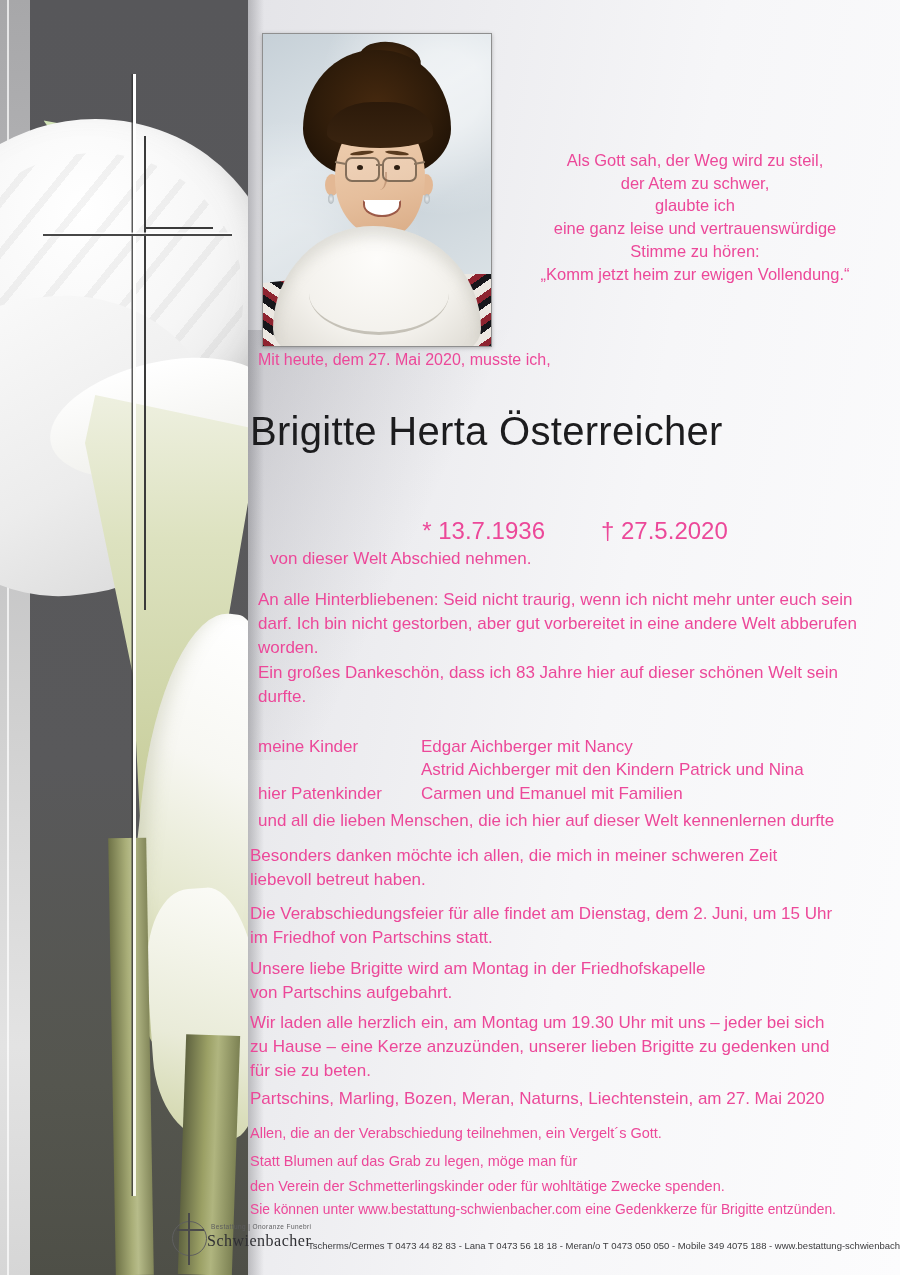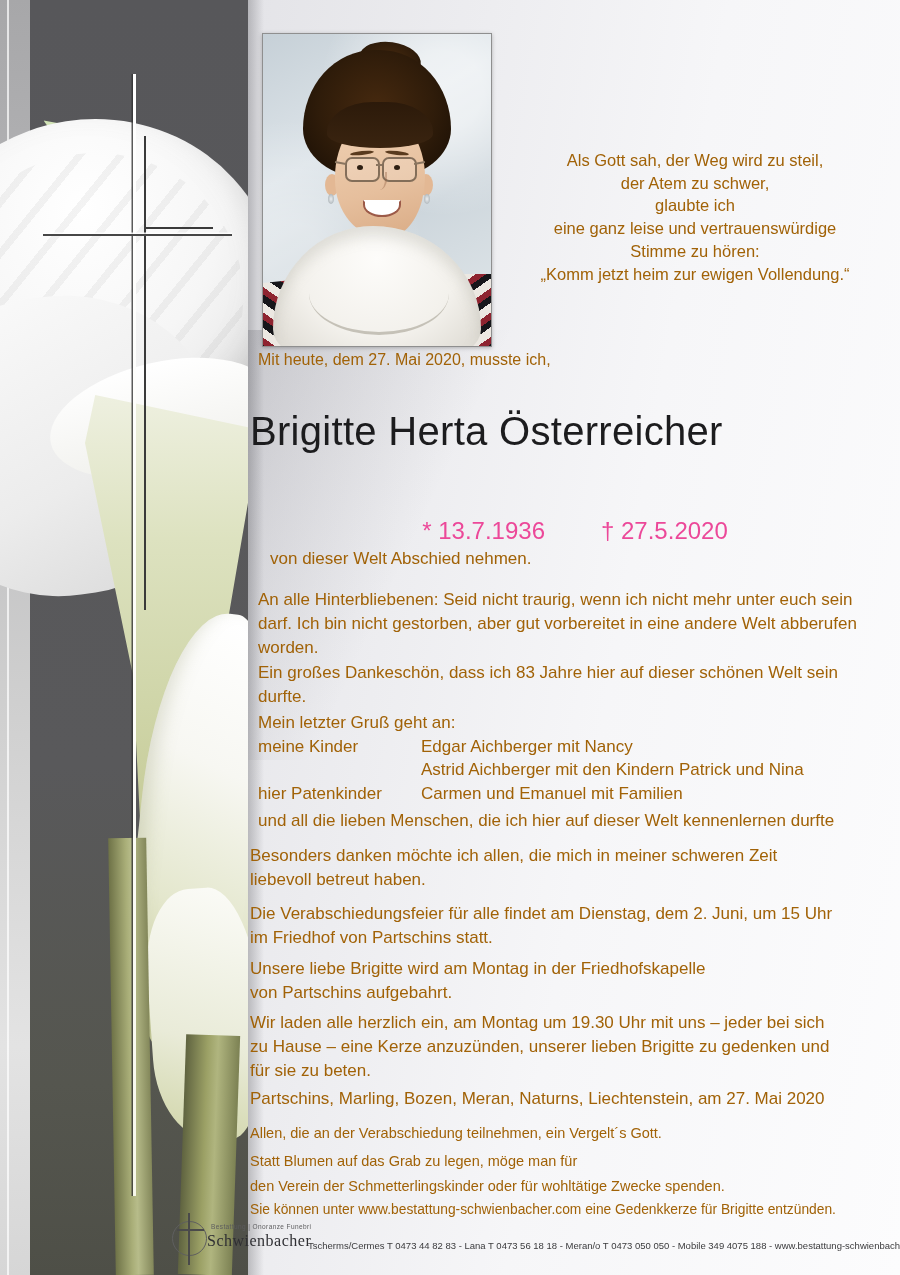--- a/index.html
+++ b/index.html
@@ -102,21 +102,21 @@
   .sw-r{left:166px;top:240px;width:64px;height:76px;
     background:repeating-linear-gradient(-35deg,#16161a 0 6px,#8e2430 6px 12px,#ece8e2 12px 20px);}
   .scarf{left:10px;top:192px;width:208px;height:132px;
     background:radial-gradient(ellipse at 50% 25%,#fdfcfa 0%,#f3f1ec 55%,#e2dfd8 85%);
     border-radius:48% 52% 20% 20% / 78% 78% 22% 22%;
     box-shadow:inset 0 10px 14px rgba(150,150,140,.25);}
   .fold{left:46px;top:218px;width:140px;height:80px;border-radius:50%;
     border-bottom:3px solid rgba(185,181,170,.8);}
 
   
-  .txt{position:absolute;z-index:4;color:#a16207;white-space:pre-line;}
+  .txt{position:absolute;z-index:4;color:#ec4899;white-space:pre-line;}
   .poem{left:497px;top:149px;width:396px;text-align:center;font-size:16.5px;line-height:22.7px;}
   .intro{left:258px;top:351px;font-size:16px;}
   .name{left:250px;top:409px;width:650px;text-align:left;font-size:40px;letter-spacing:.3px;color:#1c1c1e;}
   .dates{left:250px;top:489px;width:650px;text-align:center;font-size:24px;color:#ec4899;}
   .dates span{margin:0 28px;}
   .body17{font-size:17px;line-height:24.2px;}
   .farewell{left:258px;top:547px;margin-left:12px;}
   .message1{left:258px;top:588px;width:640px;}
   .greet-title{left:258px;top:711px;}
   .greet-rows{left:258px;top:735px;width:640px;display:grid;grid-template-columns:163px auto;
@@ -212,21 +212,20 @@
   <div class="txt name">Brigitte Herta Österreicher</div>
   <div class="txt dates">
     <span>* 13.7.1936</span><span>† 27.5.2020</span>
   </div>
   <div class="txt body17 farewell">von dieser Welt Abschied nehmen.</div>
   <div class="txt body17 message1">An alle Hinterbliebenen: Seid nicht traurig, wenn ich nicht mehr unter euch sein
 darf. Ich bin nicht gestorben, aber gut vorbereitet in eine andere Welt abberufen
 worden.
 Ein großes Dankeschön, dass ich 83 Jahre hier auf dieser schönen Welt sein
 durfte.</div>
-  <div class="txt body17 greet-title">Mein letzter Gruß geht an:</div>
   <div class="txt greet-rows">
     <div>meine Kinder</div>
     <div>Edgar Aichberger mit Nancy</div>
     <div></div>
     <div>Astrid Aichberger mit den Kindern Patrick und Nina</div>
     <div>hier Patenkinder</div>
     <div>Carmen und Emanuel mit Familien</div>
   </div>
   <div class="txt body17 greet-closing">und all die lieben Menschen, die ich hier auf dieser Welt kennenlernen durfte</div>
   <div class="txt body17 center thanks">Besonders danken möchte ich allen, die mich in meiner schweren Zeit

